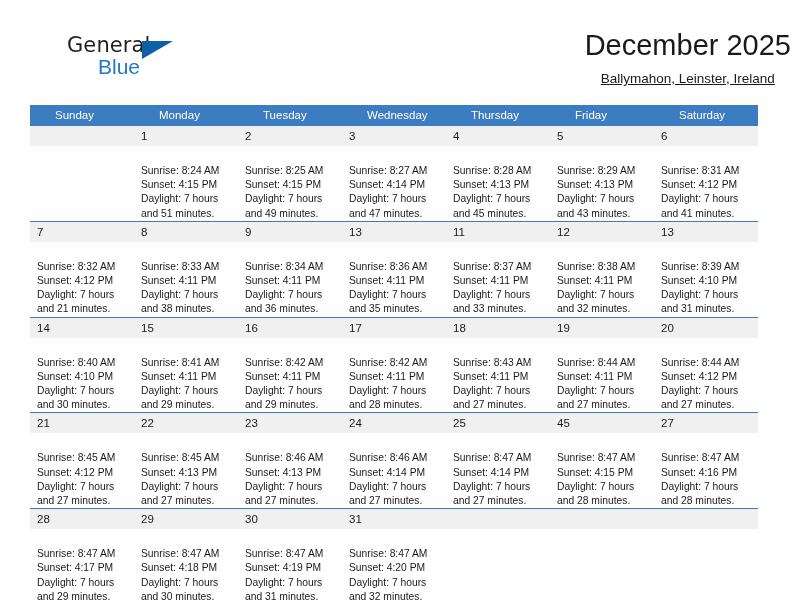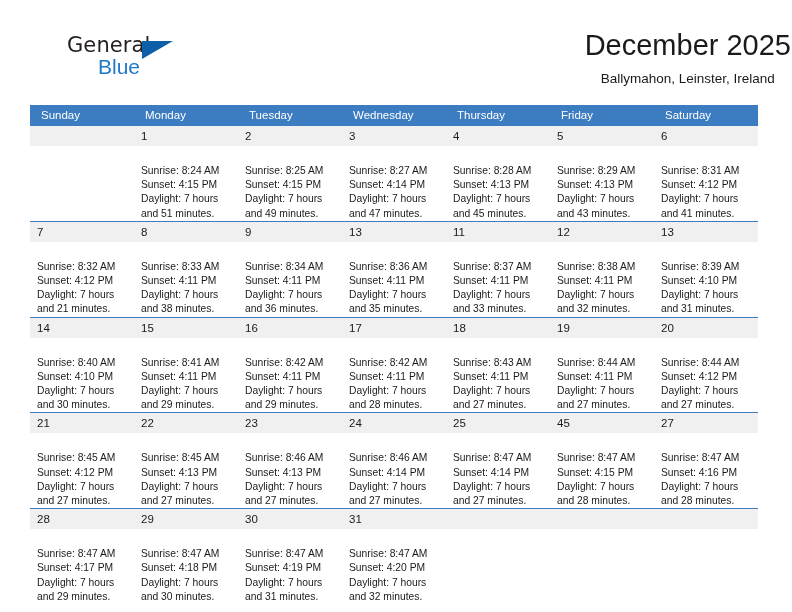--- a/index.html
+++ b/index.html
@@ -77,41 +77,42 @@
     color: #1a1a1a;
     line-height: 34px;
     white-space: nowrap;
   }
   .cal-subtitle {
     font-size: 13.5px;
     color: #1a1a1a;
     line-height: 20px;
     margin-top: 7px;
     white-space: nowrap;
+    text-decoration: underline;
   }
 
   
   .calendar {
     position: absolute;
     left: 30px;
     top: 105px;
     width: 728px;
   }
   table.cal {
     border-collapse: collapse;
     table-layout: fixed;
     width: 728px;
   }
   table.cal th {
     background: #3c7cc0;
     color: #ffffff;
     font-size: 11.5px;
     font-weight: normal;
     text-align: left;
-    padding: 4px 0 4px 11px;
+    padding: 4px 0 4px 25px;
     height: 12px;
     line-height: 13px;
   }
   table.cal col { width: 104px; }
 
   td.day {
     vertical-align: top;
     padding: 0;
     border-top: 1px solid #3c7cc0;
     height: 90px;

